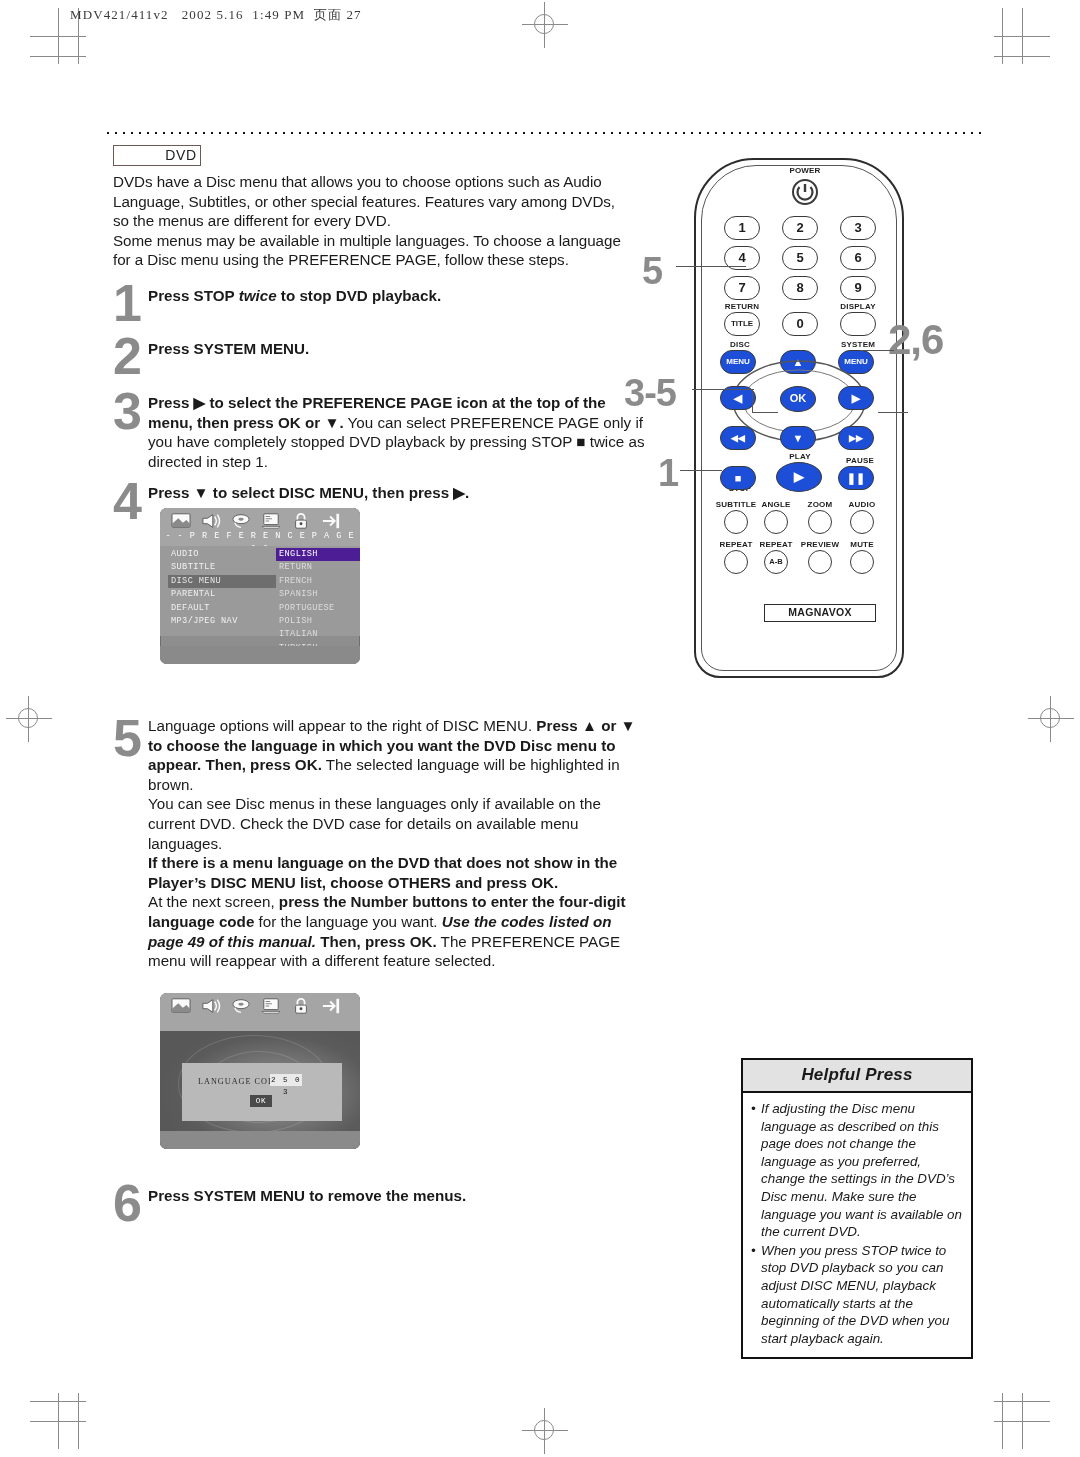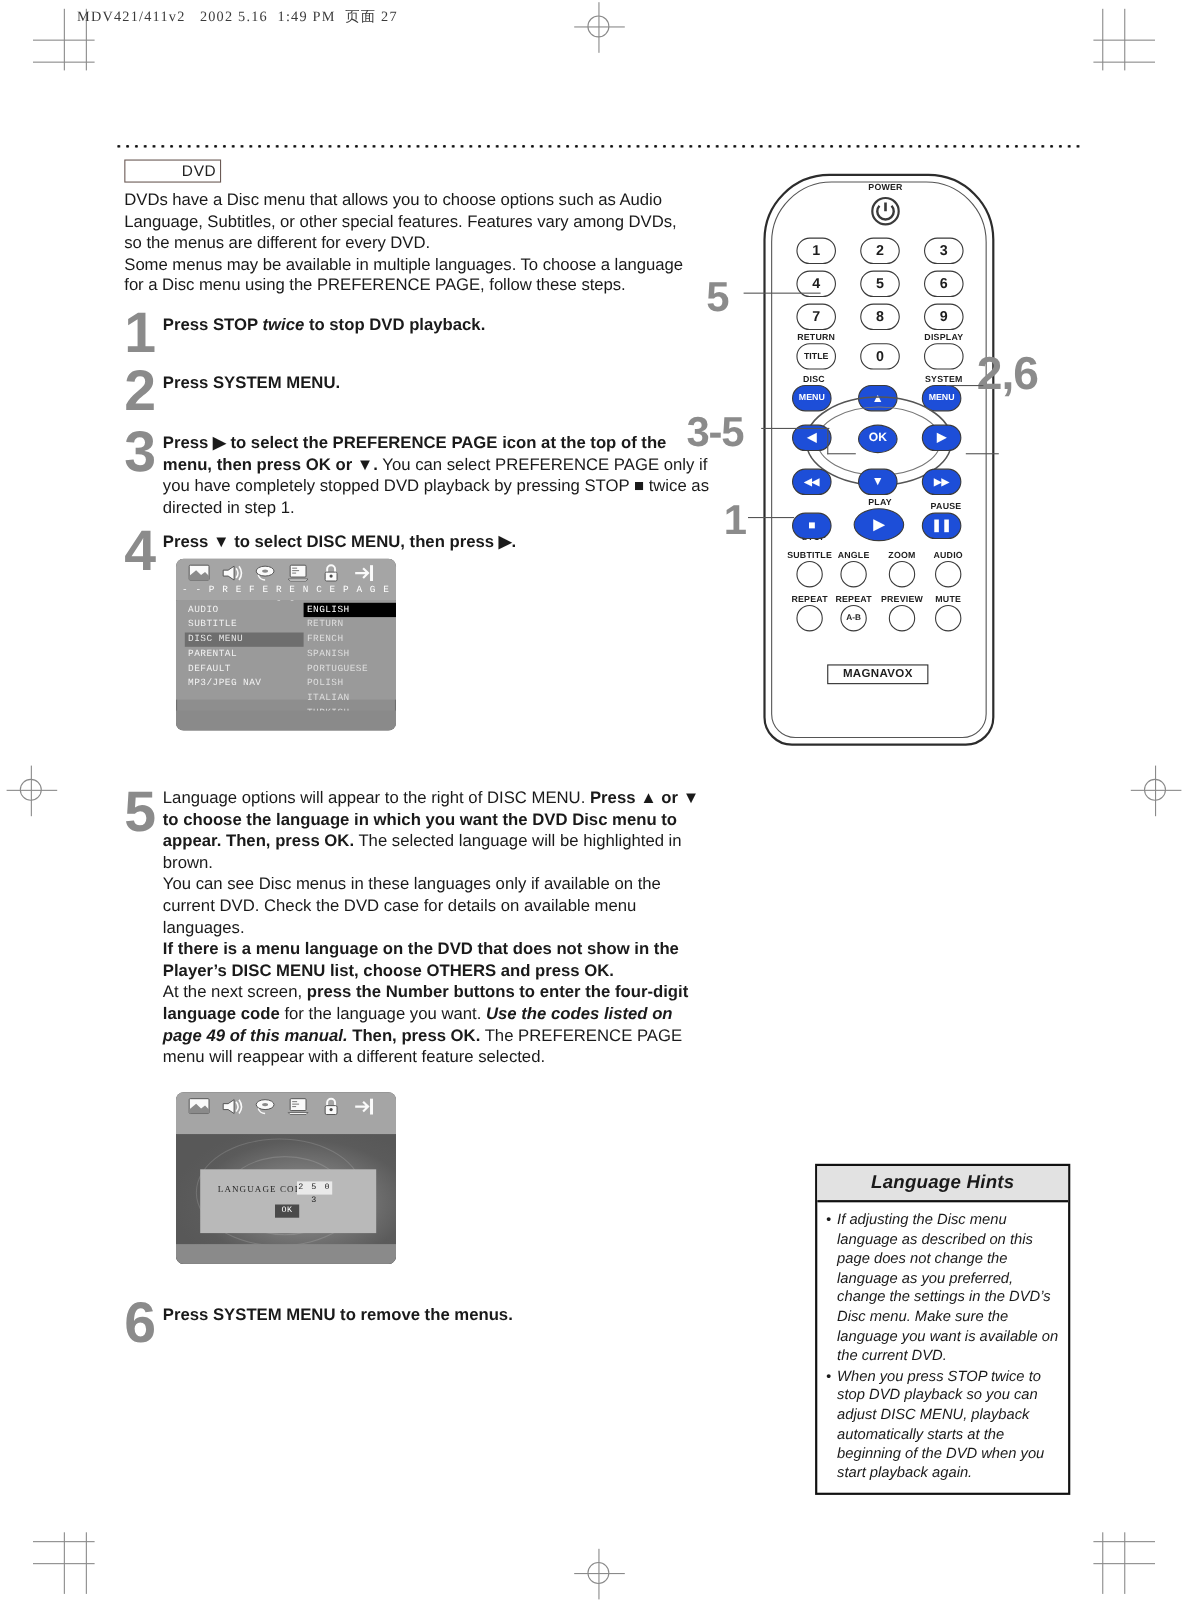--- a/index.html
+++ b/index.html
@@ -54,21 +54,21 @@
   .prefline{position:absolute;left:0;top:23px;width:200px;text-align:center;
      font-family:"Liberation Mono",monospace;font-size:8.5px;color:#fff;letter-spacing:1px;}
   .tvbody{position:absolute;left:0;top:38px;width:200px;height:90px;background:#9a9a9a;}
   .mcol{position:absolute;left:8px;top:2px;width:108px;}
   .mitem{font-family:"Liberation Mono",monospace;font-size:8.6px;color:#f2f2f2;
      line-height:13.4px;letter-spacing:.4px;padding-left:3px;}
   .mitem.sel{background:#6e6e6e;color:#e8e8e8;}
   .lcol{position:absolute;left:116px;top:2px;width:84px;}
   .litem{font-family:"Liberation Mono",monospace;font-size:8.6px;color:#dedede;
      line-height:13.4px;letter-spacing:.4px;padding-left:3px;}
-  .litem.sel{background:#000000;color:#fff;}
+  .litem.sel{background:#4c1d95;color:#fff;}
   .tvfoot{position:absolute;left:0;bottom:0;width:200px;height:18px;background:#8a8a8a;}
 
   
   .tvdisc{position:absolute;left:0;top:38px;width:200px;height:118px;
      background:
        radial-gradient(ellipse 120px 70px at 58% 52%, #8d8d8d 0%, #7b7b7b 38%, #6a6a6a 60%, #5b5b5b 80%, #585858 100%);}
   .swirl{position:absolute;border:1px solid rgba(255,255,255,.14);border-radius:50%;}
   .dlg{position:absolute;left:22px;top:32px;width:160px;height:58px;background:#b9b9b9;}
   .dlgtxt{position:absolute;left:16px;top:14px;font-family:Liberation Serif, serif;
      font-size:8.2px;color:#2b2b2b;letter-spacing:1px;}
@@ -88,21 +88,21 @@
   .rlab{position:absolute;font-size:8px;font-weight:bold;color:#1d1d1d;
      letter-spacing:.2px;text-align:center;white-space:nowrap;}
   .rbtn{position:absolute;border:1.6px solid #3a3a3a;border-radius:50%;
      background:#fff;box-sizing:border-box;text-align:center;color:#1d1d1d;font-weight:bold;}
   .rbtn.num{width:36px;height:24px;border-radius:14px;font-size:13px;line-height:21px;}
   .rbtn.round{width:24px;height:24px;}
   .rbtn.grey{background:#1d4ed8;border-color:#3a3a3a;color:#fff;}
   .connector{position:absolute;background:#555;height:1px;}
   .callout{position:absolute;font-size:38px;font-weight:bold;color:#8b8b8b;
      letter-spacing:-1px;white-space:nowrap;}
-  .magnavox{position:absolute;left:58px;top:446px;width:92px;height:18px;
+  .magnavox{position:absolute;left:70px;top:446px;width:112px;height:18px;
      border:1.4px solid #2c2c2c;box-sizing:border-box;font-size:10.5px;font-weight:bold;
      text-align:center;line-height:15px;letter-spacing:.3px;color:#1d1d1d;}
 
   
   .hints{position:absolute;left:741px;top:1058px;width:232px;
      border:2px solid #111;box-sizing:border-box;background:#fff;}
   .hintshead{border-bottom:2px solid #111;background:#e2e2e2;text-align:center;
      font-size:17px;font-weight:bold;font-style:italic;padding:5px 0 6px;letter-spacing:.2px;}
   .hintsbody{padding:7px 8px 9px 8px;}
   .hint{display:flex;font-style:italic;font-size:13.4px;line-height:17.6px;margin-bottom:1px;}
@@ -377,21 +377,21 @@
   <div class="connector" style="left:752px;top:412px;width:26px;"></div>
   <div class="connector" style="left:878px;top:412px;width:30px;"></div>
 
   <div class="callout" style="left:658px;top:452px;">1</div>
   <div class="connector" style="left:680px;top:470px;width:42px;"></div>
 
   <div class="callout" style="left:888px;top:316px;font-size:42px;">2,6</div>
   <div class="connector" style="left:860px;top:350px;width:34px;"></div>
 
   <div class="hints">
-    <div class="hintshead">Language Hints</div>
+    <div class="hintshead">Helpful Press</div>
     <div class="hintsbody">
       <div class="hint">
         <span class="bul">•</span>
         <span class="txt">If adjusting the Disc menu language as described on this page does not change the language as you preferred, change the settings in the DVD’s Disc menu. Make sure the language you want is available on the current DVD.</span>
       </div>
       <div class="hint">
         <span class="bul">•</span>
         <span class="txt">When you press STOP twice to stop DVD playback so you can adjust DISC MENU, playback automatically starts at the beginning of the DVD when you start playback again.</span>
       </div>
     </div>

